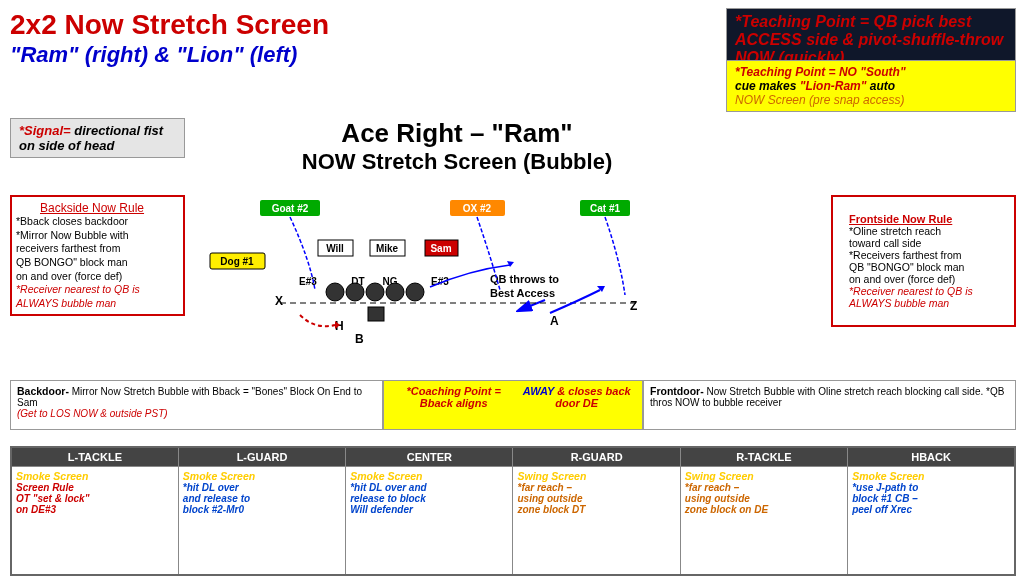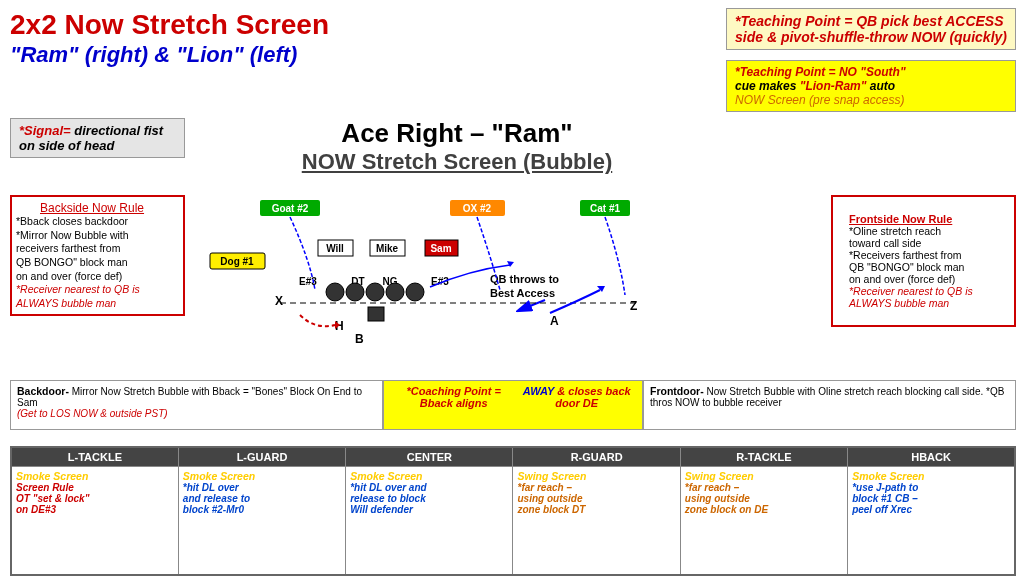--- a/index.html
+++ b/index.html
@@ -62,24 +62,24 @@
       color: black;
       font-style: italic;
       font-weight: bold;
     }
 
     
     .teaching-box1 {
       position: absolute;
       top: 8px;
       right: 8px;
-      background: #fef9c3;
+      background: #0f172a;
       border: 1px solid #999;
       padding: 4px 8px;
-      font-size: 14px;
+      font-size: 16px;
       width: 290px;
       font-style: italic;
       font-weight: bold;
       color: #cc0000;
     }
 
     .teaching-box2 {
       position: absolute;
       top: 60px;
       right: 8px;
@@ -123,22 +123,21 @@
 
     .ace-right {
       font-size: 26px;
       font-weight: bold;
       color: black;
     }
 
     .now-stretch {
       font-size: 22px;
       font-weight: bold;
-      color: #404040;
-      text-decoration: underline;
+      color: #000000;
     }
 
     
     .field-area {
       position: absolute;
       top: 195px;
       left: 10px;
       right: 8px;
       height: 185px;
       background: white;

